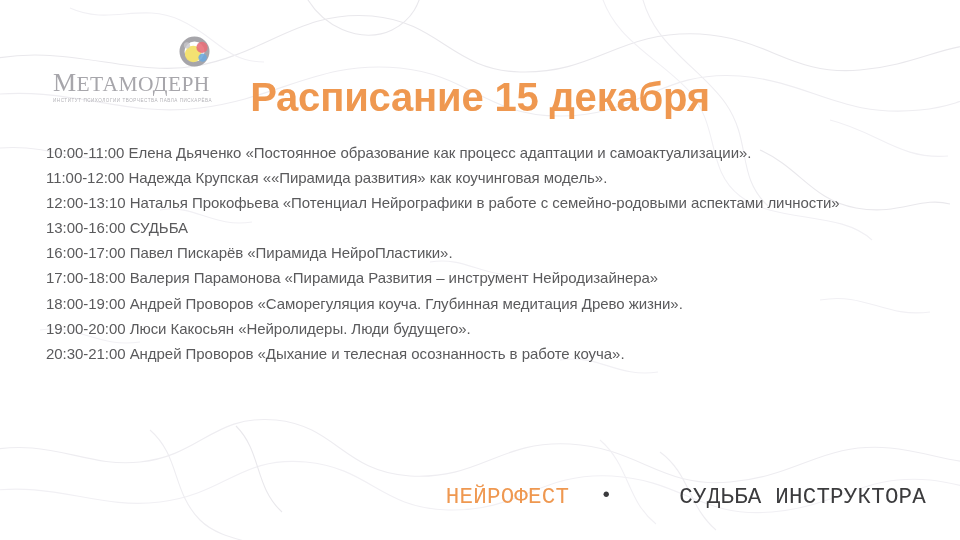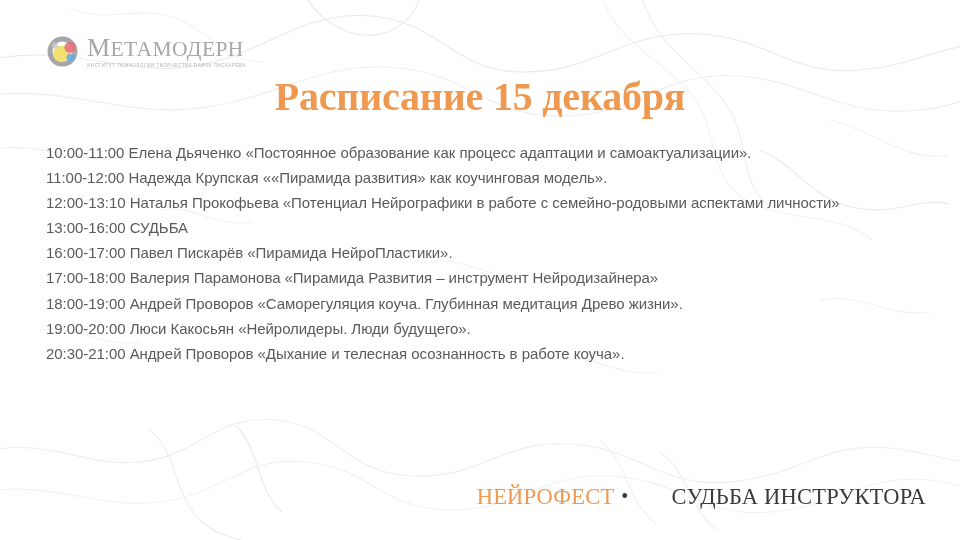--- a/index.html
+++ b/index.html
@@ -41,21 +41,22 @@
   #watermark .w2 { stroke: #eeedf1; }
   #watermark .w3 { stroke: #f1f0f4; }
 
   
   #logo-block {
     position: absolute;
     left: 46px;
     top: 33px;
     z-index: 3;
     display: flex;
-    align-items: center;
+    align-items: flex-end;
+    flex-direction: column;
   }
   #logo-mark {
     width: 34px;
     height: 34px;
     flex: 0 0 34px;
     margin-top: 2px;
   }
   #logo-text-block {
     margin-left: 7px;
     padding-top: 1px;
@@ -85,21 +86,21 @@
   }
 
   
   #page-title {
     position: absolute;
     top: 74px;
     left: 0;
     width: 960px;
     text-align: center;
     z-index: 3;
-    font-family: Liberation Serif, serif;
+    font-family: Liberation Sans, sans-serif;
     font-weight: bold;
     font-size: 40px;
     line-height: 1.15;
     color: #ef9850;
     letter-spacing: -0.2px;
   }
 
   
   #schedule {
     position: absolute;
@@ -122,26 +123,27 @@
   .sched-line .desc {
     white-space: normal;
   }
 
   
   #footer {
     position: absolute;
     right: 34px;
     bottom: 30px;
     z-index: 3;
-    font-family: Liberation Serif, serif;
+    font-family: Liberation Mono, monospace;
     font-size: 22.5px;
     letter-spacing: 0.2px;
     white-space: nowrap;
     display: flex;
     align-items: center;
+    gap: 24px;
   }
   #footer-brand {
     color: #ef9850;
   }
   #footer-bullet {
     color: #3b3b3d;
     margin: 0 7px;
     font-size: 20px;
     line-height: 1;
     position: relative;

